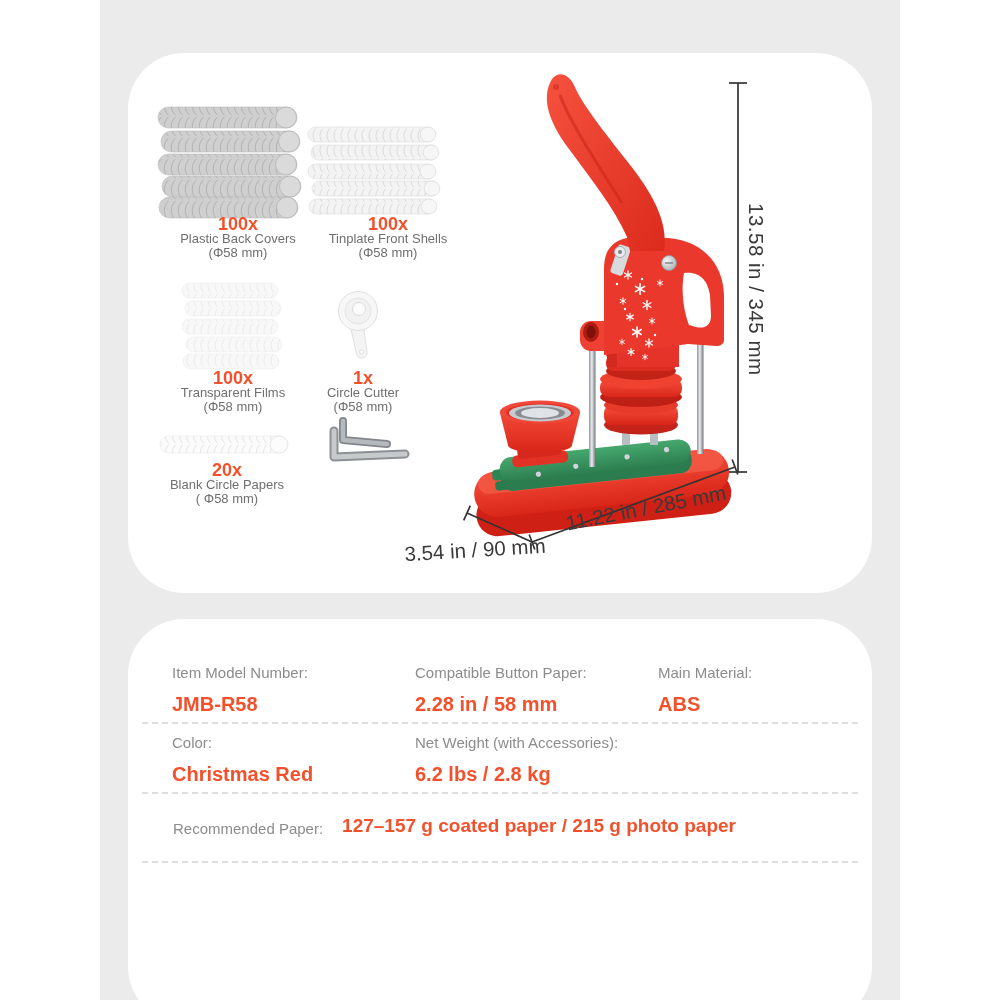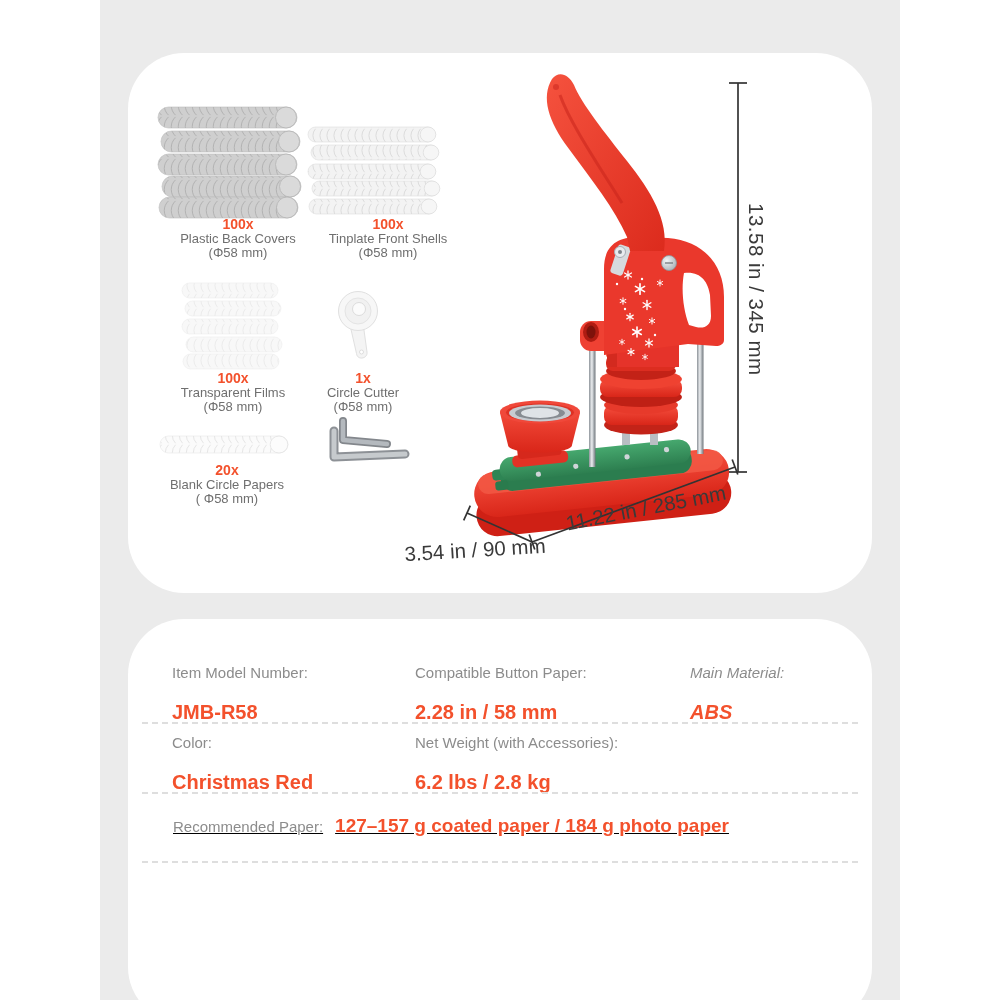--- a/index.html
+++ b/index.html
@@ -7,33 +7,33 @@
         font-family:"Liberation Sans",sans-serif;}
   .band{position:absolute;left:100px;top:0;width:800px;height:1000px;background:#ebebeb;}
   .card{position:absolute;left:128px;width:744px;background:#ffffff;border-radius:56px;}
   .card-top{top:53px;height:540px;}
   .card-specs{top:619px;height:404px;}
   .card svg.gfx{position:absolute;left:0;top:0;}
 
   
   .acc-label{position:absolute;width:160px;text-align:center;color:#6f6f6f;
              font-size:13px;line-height:14px;}
-  .acc-qty{color:#f3512c;font-weight:700;font-size:14px;line-height:15px;}
+  .acc-qty{color:#f3512c;font-weight:700;font-size:18px;line-height:15px;}
 
   
   .dim{position:absolute;color:#3a3a3a;font-size:20.5px;font-weight:500;white-space:nowrap;}
   .dim-h{left:616px;top:150px;writing-mode:vertical-rl;letter-spacing:.5px;}
   .dim-w{left:408px;top:443px;width:220px;text-align:center;transform:rotate(-11deg);}
   .dim-d{left:261px;top:485px;width:172px;text-align:center;transform:rotate(-3.5deg);}
 
   
   .spec-col{position:absolute;white-space:nowrap;}
   .spec-label{font-size:15px;color:#8c8c8c;}
-  .spec-value{font-size:20px;font-weight:700;color:#f3512c;margin-top:20px;}
-  .spec-line{position:absolute;display:flex;align-items:center;gap:12px;white-space:nowrap;text-decoration:underline;}
+  .spec-value{font-size:20px;font-weight:700;color:#f3512c;margin-top:12px;}
+  .spec-line{position:absolute;display:flex;align-items:flex-end;gap:19px;white-space:nowrap;}
   .spec-line .spec-value{font-size:19px;margin-top:0;}
   .divider{position:absolute;left:14px;width:716px;border-top:2px dashed #dedede;}
 </style>
 </head>
 <body>
 
 <div class="page">
   <div class="band"></div>
 
   <section class="card card-top">
@@ -286,39 +286,39 @@
 
   <section class="card card-specs">
     <div class="spec-col" style="left:44px;top:45px;">
       <div class="spec-label">Item Model Number:</div>
       <div class="spec-value">JMB-R58</div>
     </div>
     <div class="spec-col" style="left:287px;top:45px;">
       <div class="spec-label">Compatible Button Paper:</div>
       <div class="spec-value">2.28 in / 58 mm</div>
     </div>
-    <div class="spec-col" style="left:562px;top:45px;font-style:italic;">
+    <div class="spec-col" style="left:530px;top:45px;">
       <div class="spec-label">Main Material:</div>
       <div class="spec-value">ABS</div>
     </div>
 
     <div class="divider" style="top:103px;"></div>
 
     <div class="spec-col" style="left:44px;top:115px;">
       <div class="spec-label">Color:</div>
       <div class="spec-value">Christmas Red</div>
     </div>
     <div class="spec-col" style="left:287px;top:115px;">
       <div class="spec-label">Net Weight (with Accessories):</div>
       <div class="spec-value">6.2 lbs / 2.8 kg</div>
     </div>
 
     <div class="divider" style="top:173px;"></div>
 
     <div class="spec-line" style="left:45px;top:196px;">
       <span class="spec-label">Recommended Paper:</span>
-      <span class="spec-value">127–157 g coated paper / 184 g photo paper</span>
+      <span class="spec-value">127–157 g coated paper / 215 g photo paper</span>
     </div>
 
     <div class="divider" style="top:242px;"></div>
 
   </section>
 </div>
 
 </body></html>

